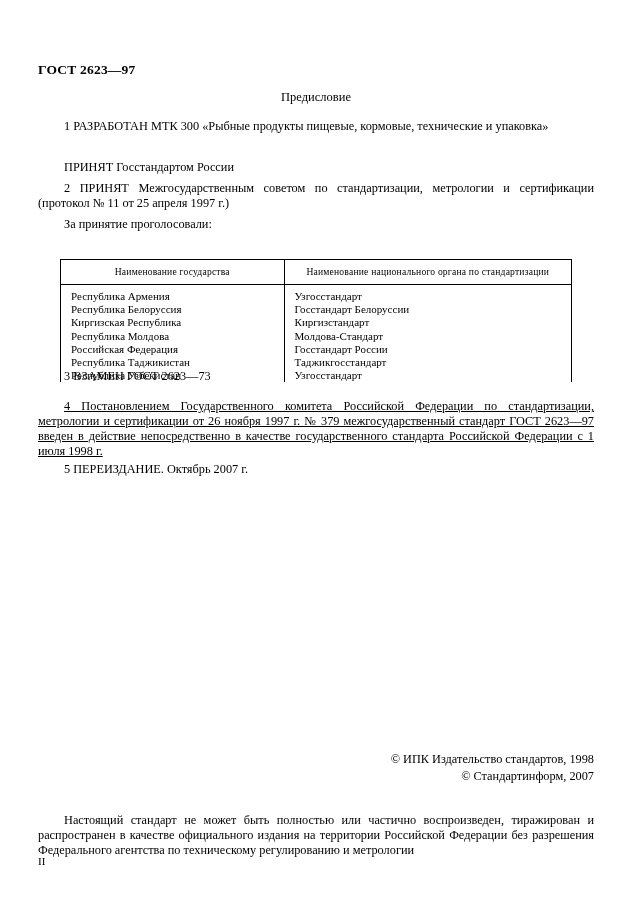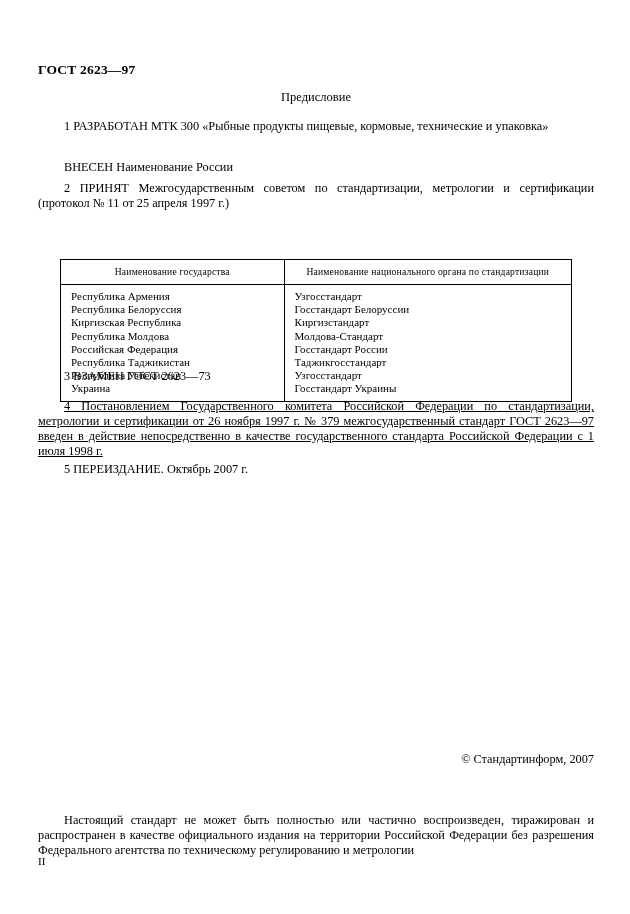--- a/index.html
+++ b/index.html
@@ -126,24 +126,25 @@
 
 <div class="page">
   <div class="content">
 
     <div class="doc-code">ГОСТ 2623—97</div>
 
     <div class="section-title">Предисловие</div>
 
     <div class="para p1"><span class="ind"></span><span>1  РАЗРАБОТАН МТК 300 «Рыбные продукты пищевые, кормовые, технические и упаковка»</span></div>
 
-    <div class="para p2"><span class="ind"></span><span>ВНЕСЕН Наименование России</span></div>
+    <div class="para p2"><span class="ind"></span><span>ПРИНЯТ Госстандартом России</span></div>
 
     <div class="para p3"><span class="ind"></span><span>2  ПРИНЯТ Межгосударственным советом по стандартизации, метрологии и сертификации (протокол № 11 от 25 апреля 1997 г.)</span></div>
 
+    <div class="para p4"><span class="ind"></span><span>За принятие проголосовали:</span></div>
 
     <table class="gost-table">
       <colgroup>
           <col class="c1">
           <col class="c2">
         </colgroup>
       <thead>
         <tr>
           <th>Наименование государства</th>
           <th>Наименование национального органа по стандартизации</th>
@@ -171,34 +172,31 @@
           <td>Госстандарт России</td>
         </tr>
         <tr>
           <td>Республика Таджикистан</td>
           <td>Таджикгосстандарт</td>
         </tr>
         <tr>
           <td>Республика Узбекистан</td>
           <td>Узгосстандарт</td>
         </tr>
-        <tr class="last-body">
-          <td>Украина</td>
-          <td>Госстандарт Украины</td>
-        </tr>
       </tbody>
     </table>
 
     <div class="para p5"><span class="ind"></span><span>3 ВЗАМЕН ГОСТ 2623—73</span></div>
 
     <div class="para p6"><span class="ind"></span><span>4  Постановлением  Государственного  комитета  Российской  Федерации  по  стандартизации, метрологии  и  сертификации  от  26  ноября  1997 г.  № 379  межгосударственный  стандарт  ГОСТ 2623—97 введен в действие непосредственно в качестве государственного стандарта Российской Федерации с 1 июля 1998 г.</span></div>
 
     <div class="para p7"><span class="ind"></span><span>5 ПЕРЕИЗДАНИЕ. Октябрь 2007 г.</span></div>
 
     <div class="copyright">
+      <div>© ИПК Издательство стандартов, 1998</div>
       <div>© Стандартинформ, 2007</div>
     </div>
 
     <div class="notice"><span class="ind"></span><span>Настоящий стандарт не может быть полностью или частично воспроизведен, тиражирован и распространен в качестве официального издания на территории Российской Федерации без разрешения Федерального агентства по техническому регулированию и метрологии</span></div>
 
     <div class="page-number">II</div>
 
   </div>
 </div>
 

